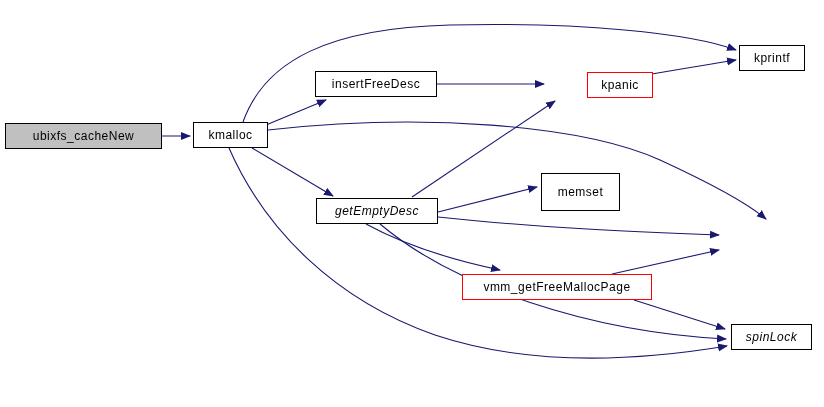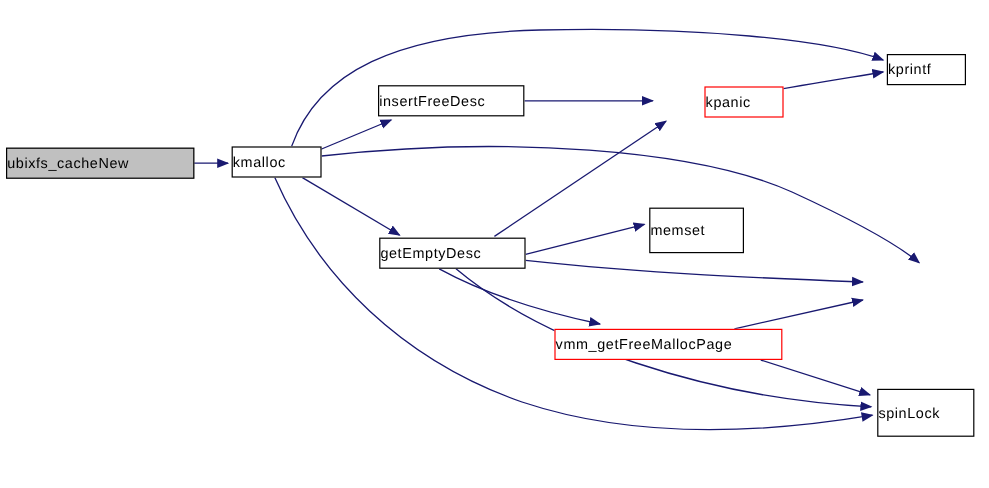--- a/index.html
+++ b/index.html
@@ -22,40 +22,40 @@
     fill: none;
   }
   .node {
     position: absolute;
     box-sizing: border-box;
     border: 1px solid #000000;
     background: #ffffff;
     color: #000000;
     display: flex;
     align-items: center;
-    justify-content: flex-start;
+    justify-content: center;
     font-size: 12px;
     letter-spacing: 0.5px;
     white-space: nowrap;
     cursor: pointer;
   }
   .node--current { background: #c0c0c0; cursor: default; }
   .node--hot { border-color: #ff0000; }
 
   
   #n-ubixfs   { left: 5px;   top: 123px; width: 157px; height: 26px; }
   #n-kmalloc  { left: 193px; top: 122px; width: 75px;  height: 26px; }
   #n-insert   { left: 315px; top: 71px;  width: 122px; height: 26px; }
   #n-kpanic   { left: 547px; top: 72px;  width: 66px;  height: 26px; margin-left: 40px; }
   #n-kprintf  { left: 739px; top: 45px;  width: 66px;  height: 26px; }
-  #n-getempty { left: 316px; top: 198px; width: 122px; height: 26px; }
+  #n-getempty { left: 316px; top: 198px; width: 122px; height: 26px; font-style: italic; }
   #n-memset   { left: 541px; top: 173px; width: 79px;  height: 38px; }
   #n-spinun   { left: 723px; top: 222px; width: 95px;  height: 27px; }
   #n-vmm      { left: 462px; top: 274px; width: 190px; height: 26px; }
-  #n-spinlock { left: 731px; top: 324px; width: 81px;  height: 40px; }
+  #n-spinlock { left: 731px; top: 324px; width: 81px;  height: 26px; font-style: italic; }
 </style>
 </head>
 <body>
 
 <div id="canvas">
 
   <svg id="edges" viewBox="0 0 824 407" xmlns="http://www.w3.org/2000/svg">
     <defs>
       <marker id="arrow" markerUnits="userSpaceOnUse" markerWidth="11" markerHeight="10" refX="9" refY="5" orient="auto">
         <path d="M0,1 L10,5 L0,9 z" fill="#191970"></path>

